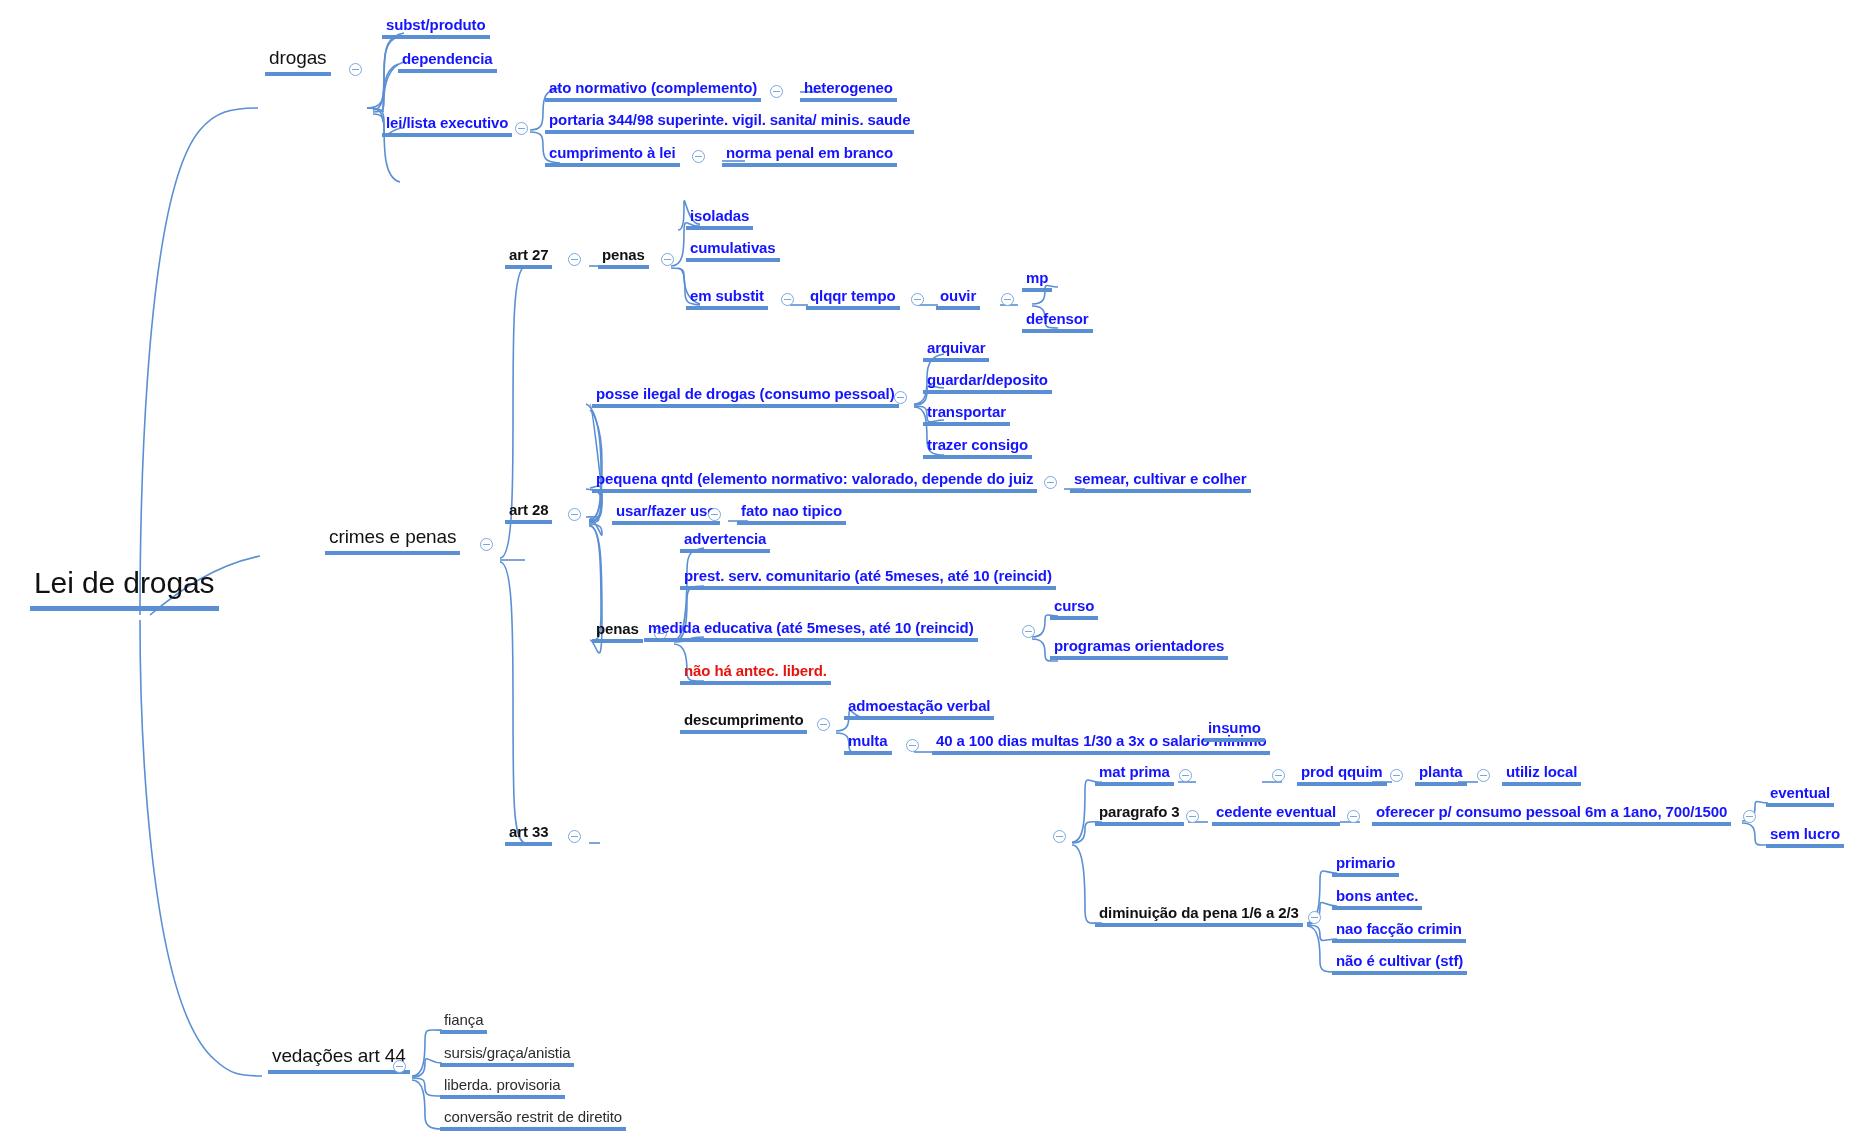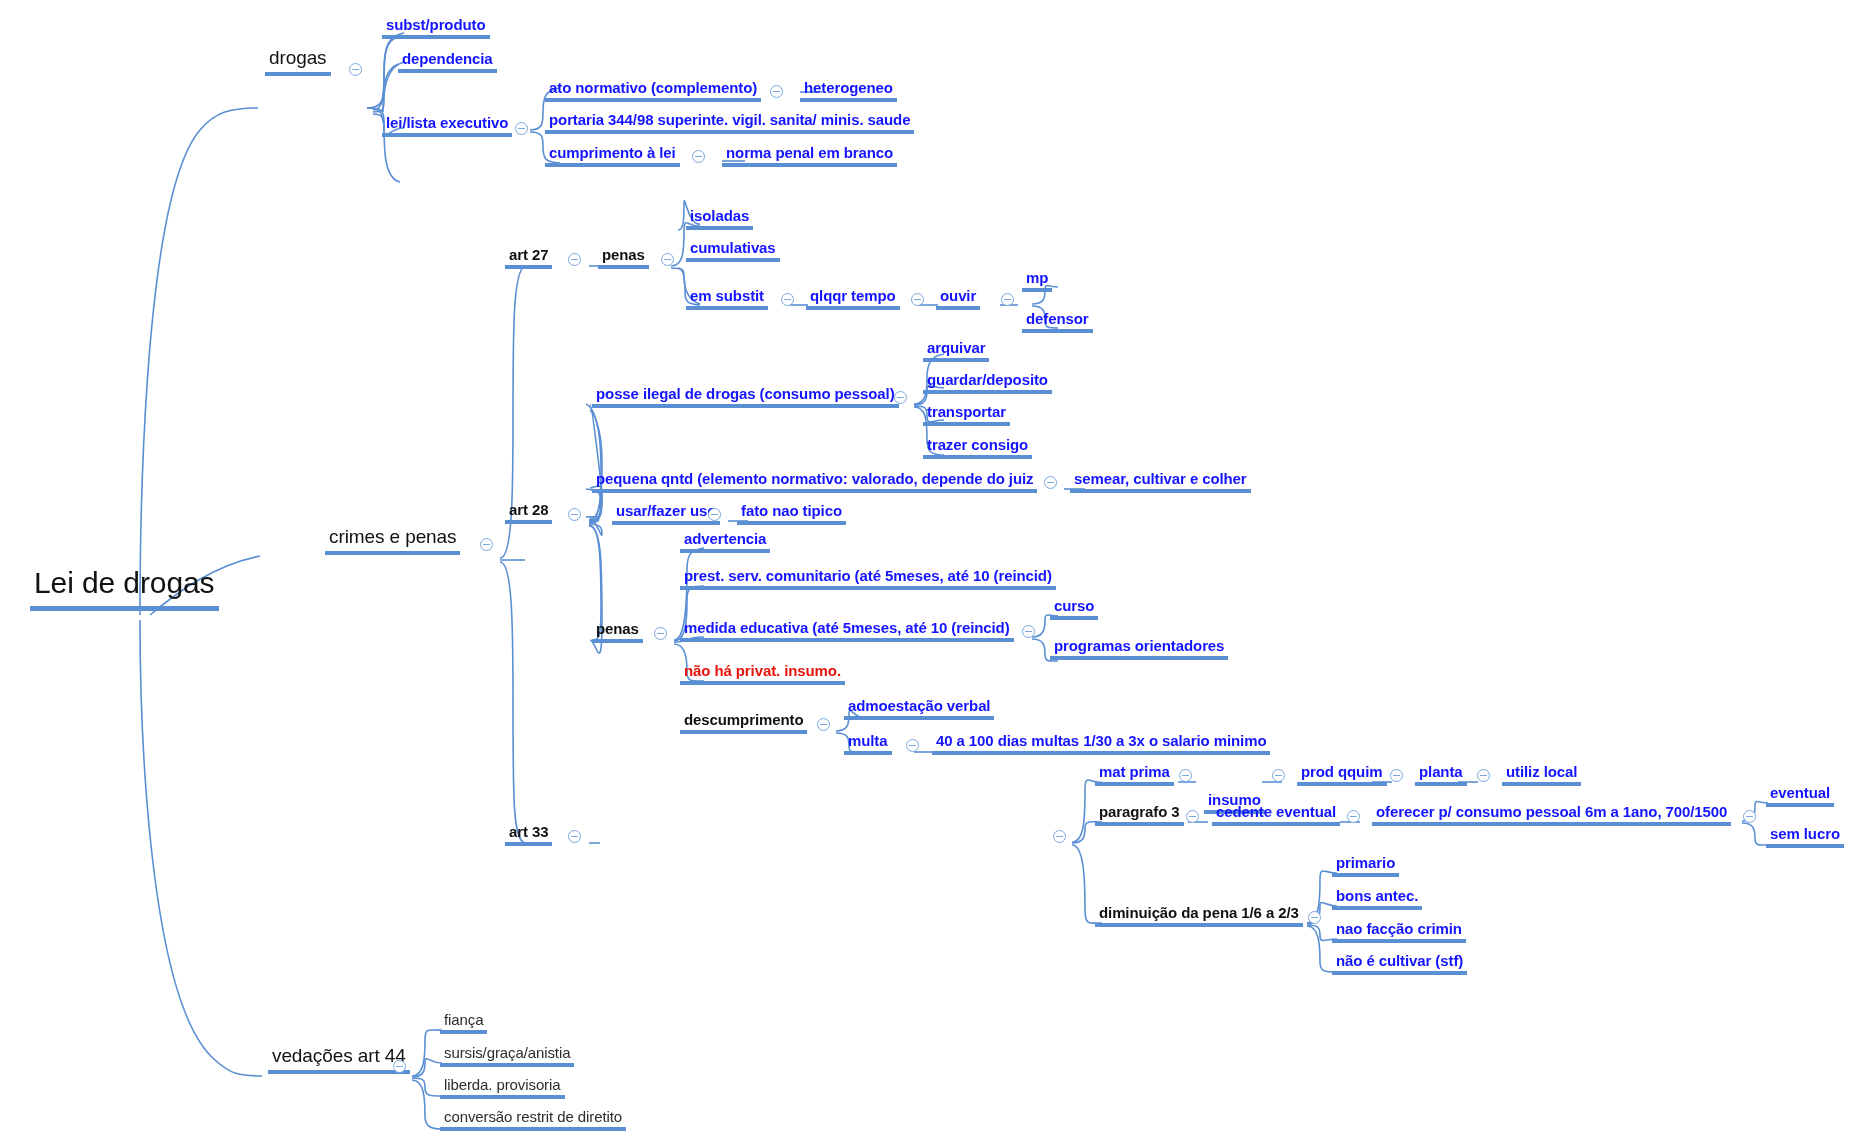--- a/index.html
+++ b/index.html
@@ -295,33 +295,33 @@
     <span class="lbl">penas</span>
   </div>
   <div class="toggle" style="left:654px;top:627px;"></div>
 
   <div class="node" style="left:680px;top:531px;">
     <span class="lbl">advertencia</span>
   </div>
   <div class="node" style="left:680px;top:568px;">
     <span class="lbl">prest. serv. comunitario (até 5meses, até 10 (reincid)</span>
   </div>
-  <div class="node" style="left:680px;top:620px;">
+  <div class="node" style="left:644px;top:620px;">
     <span class="lbl">medida educativa (até 5meses, até 10 (reincid)</span>
   </div>
   <div class="toggle" style="left:1022px;top:625px;"></div>
   <div class="node" style="left:1050px;top:598px;">
     <span class="lbl">curso</span>
   </div>
   <div class="node" style="left:1050px;top:638px;">
     <span class="lbl">programas orientadores</span>
   </div>
 
   <div class="node red" style="left:680px;top:663px;">
-    <span class="lbl">não há privat. insumo.</span>
+    <span class="lbl">não há antec. liberd.</span>
   </div>
 
   <div class="node dark" style="left:680px;top:712px;text-align:center;">
     <span class="lbl">descumprimento</span>
   </div>
   <div class="toggle" style="left:817px;top:718px;"></div>
 
   <div class="node" style="left:844px;top:698px;">
     <span class="lbl">admoestação verbal</span>
   </div>
@@ -337,21 +337,21 @@
     <span class="lbl">art 33</span>
   </div>
   <div class="toggle" style="left:568px;top:830px;"></div>
 
   <div class="toggle" style="left:1053px;top:830px;"></div>
 
   <div class="node" style="left:1095px;top:764px;">
     <span class="lbl">mat prima</span>
   </div>
   <div class="toggle" style="left:1179px;top:769px;"></div>
-  <div class="node" style="left:1204px;top:792px;">
+  <div class="node" style="left:1204px;top:720px;">
     <span class="lbl">insumo</span>
   </div>
   <div class="toggle" style="left:1272px;top:769px;"></div>
   <div class="node" style="left:1297px;top:764px;">
     <span class="lbl">prod qquim</span>
   </div>
   <div class="toggle" style="left:1390px;top:769px;"></div>
   <div class="node" style="left:1415px;top:764px;">
     <span class="lbl">planta</span>
   </div>

